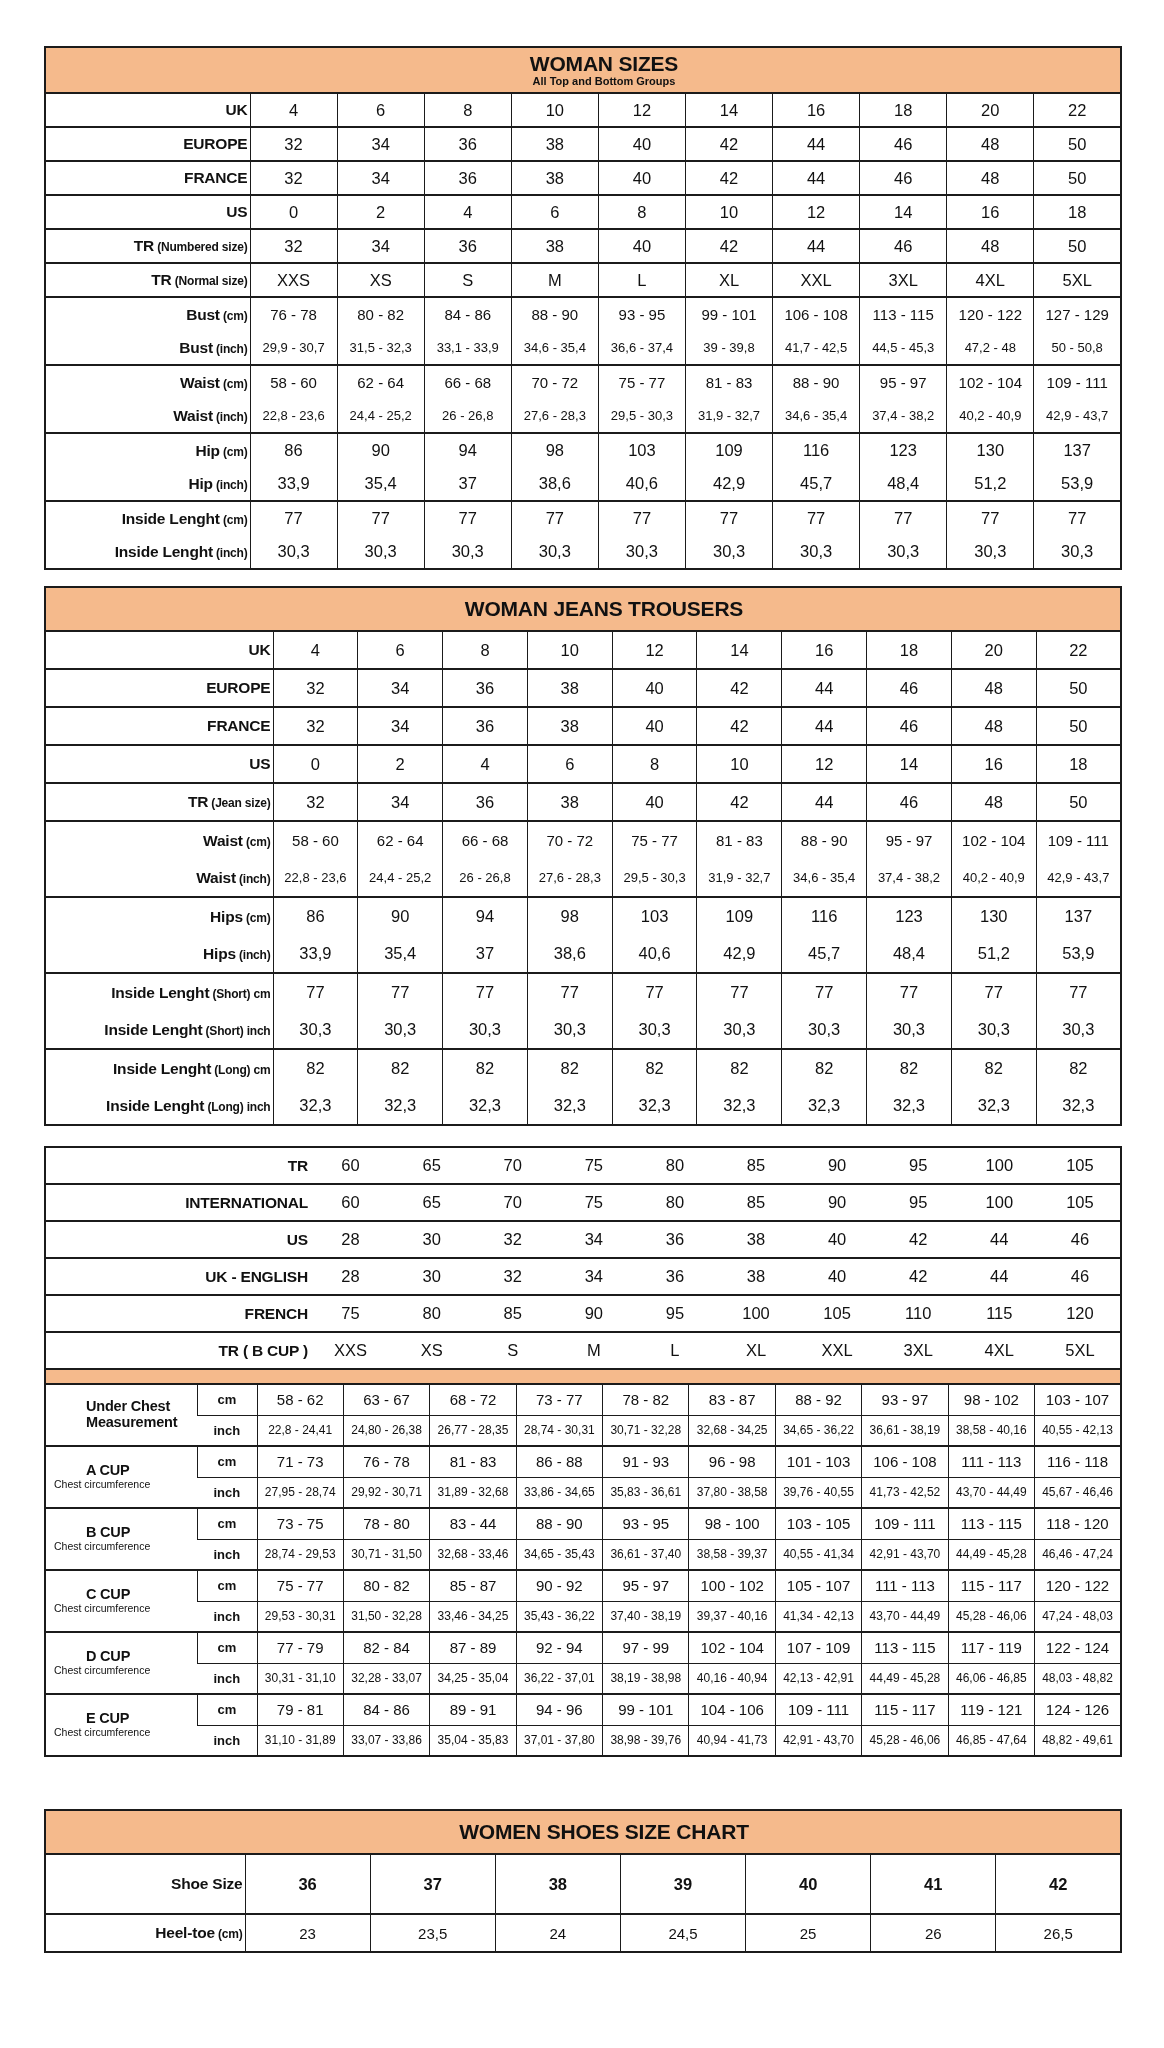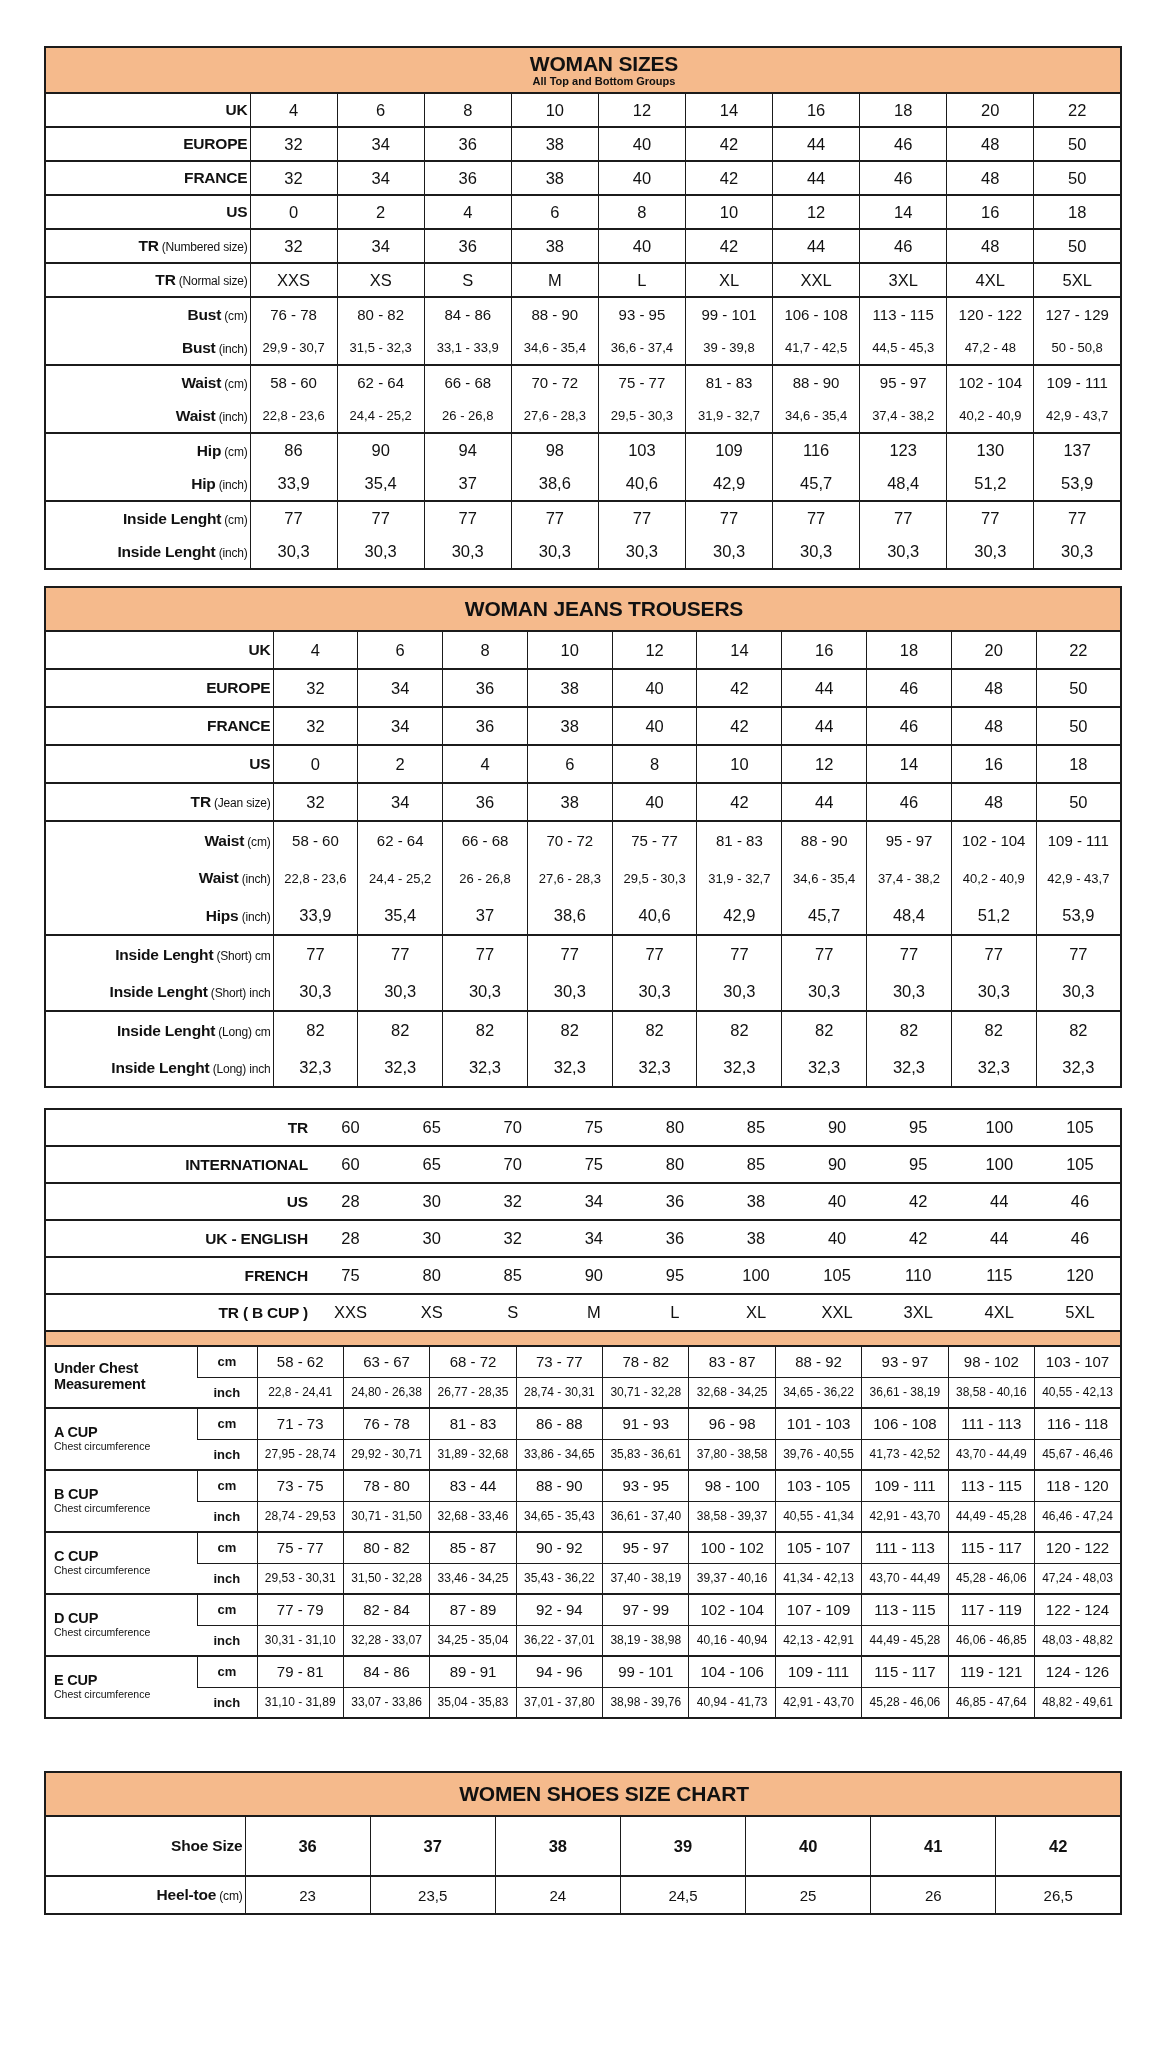--- a/index.html
+++ b/index.html
@@ -35,40 +35,40 @@
     border-left:1px solid var(--line);
     border-top:2px solid var(--line);
     text-align:center;vertical-align:middle;
     padding:0 2px;overflow:hidden;white-space:nowrap;
   }
   td:first-child{border-left:none;}
   tr.g-cont td{border-top:none;}
 
   td.lbl{text-align:right;padding-left:10px;white-space:nowrap;}
   .lbl-main{font-weight:700;font-size:15.5px;letter-spacing:-0.2px;}
-  .lbl-note{font-weight:400;font-size:12px;letter-spacing:-0.2px;}
+  .lbl-note{font-weight:700;font-size:12px;letter-spacing:-0.2px;}
 
   .v-lg{font-size:16.5px;}
   .v-md{font-size:15px;}
   .v-sm{font-size:13px;}
   .v-xs{font-size:12px;}
 
   .t1 tr{height:34px;}
   .t2 tr{height:38px;}
 
   
   .bra-simple tr{height:37px;}
   .bra-simple td{border-left:none;}
 
   .bra-strip{height:13px;background:var(--accent);border-left:2px solid var(--line);border-right:2px solid var(--line);}
 
   .bra-detail tr{height:31px;}
   .bra-detail tr.sub td{border-top:1px solid var(--line);}
   .bra-detail td.blbl{border-top:2px solid var(--line);text-align:left;padding-left:8px;white-space:normal;line-height:1.1;}
-  .blbl-main{font-weight:700;font-size:14.5px;letter-spacing:-0.2px;}
+  .blbl-main{font-weight:700;font-size:14.5px;letter-spacing:-0.2px;margin-left:32px;}
   .blbl-sub{font-weight:400;font-size:10.5px;}
   .bra-detail td.unit{font-weight:700;font-size:13px;}
 
   .shoes tr.r-big{height:60px;}
   .shoes tr.r-small{height:38px;}
   .shoes .bold-vals td{font-weight:700;}
 </style>
 </head>
 <body>
 
@@ -362,20 +362,33 @@
             <td class="v-sm">22,8 - 23,6</td>
             <td class="v-sm">24,4 - 25,2</td>
             <td class="v-sm">26 - 26,8</td>
             <td class="v-sm">27,6 - 28,3</td>
             <td class="v-sm">29,5 - 30,3</td>
             <td class="v-sm">31,9 - 32,7</td>
             <td class="v-sm">34,6 - 35,4</td>
             <td class="v-sm">37,4 - 38,2</td>
             <td class="v-sm">40,2 - 40,9</td>
             <td class="v-sm">42,9 - 43,7</td>
+          </tr>
+          <tr>
+            <td class="lbl"><span class="lbl-main">Hips</span><span class="lbl-note"> (cm)</span></td>
+            <td class="v-lg">86</td>
+            <td class="v-lg">90</td>
+            <td class="v-lg">94</td>
+            <td class="v-lg">98</td>
+            <td class="v-lg">103</td>
+            <td class="v-lg">109</td>
+            <td class="v-lg">116</td>
+            <td class="v-lg">123</td>
+            <td class="v-lg">130</td>
+            <td class="v-lg">137</td>
           </tr>
           <tr class="g-cont">
             <td class="lbl"><span class="lbl-main">Hips</span><span class="lbl-note"> (inch)</span></td>
             <td class="v-lg">33,9</td>
             <td class="v-lg">35,4</td>
             <td class="v-lg">37</td>
             <td class="v-lg">38,6</td>
             <td class="v-lg">40,6</td>
             <td class="v-lg">42,9</td>
             <td class="v-lg">45,7</td>

